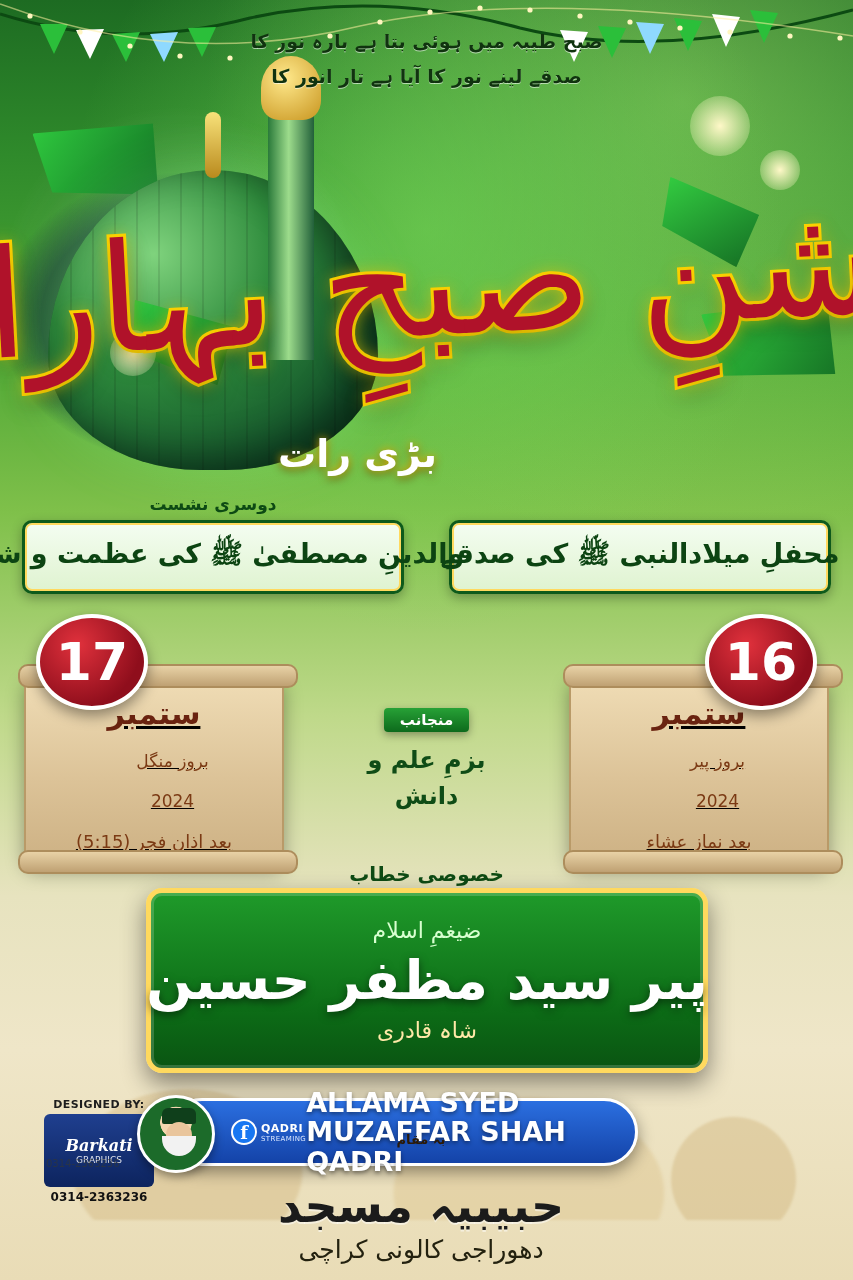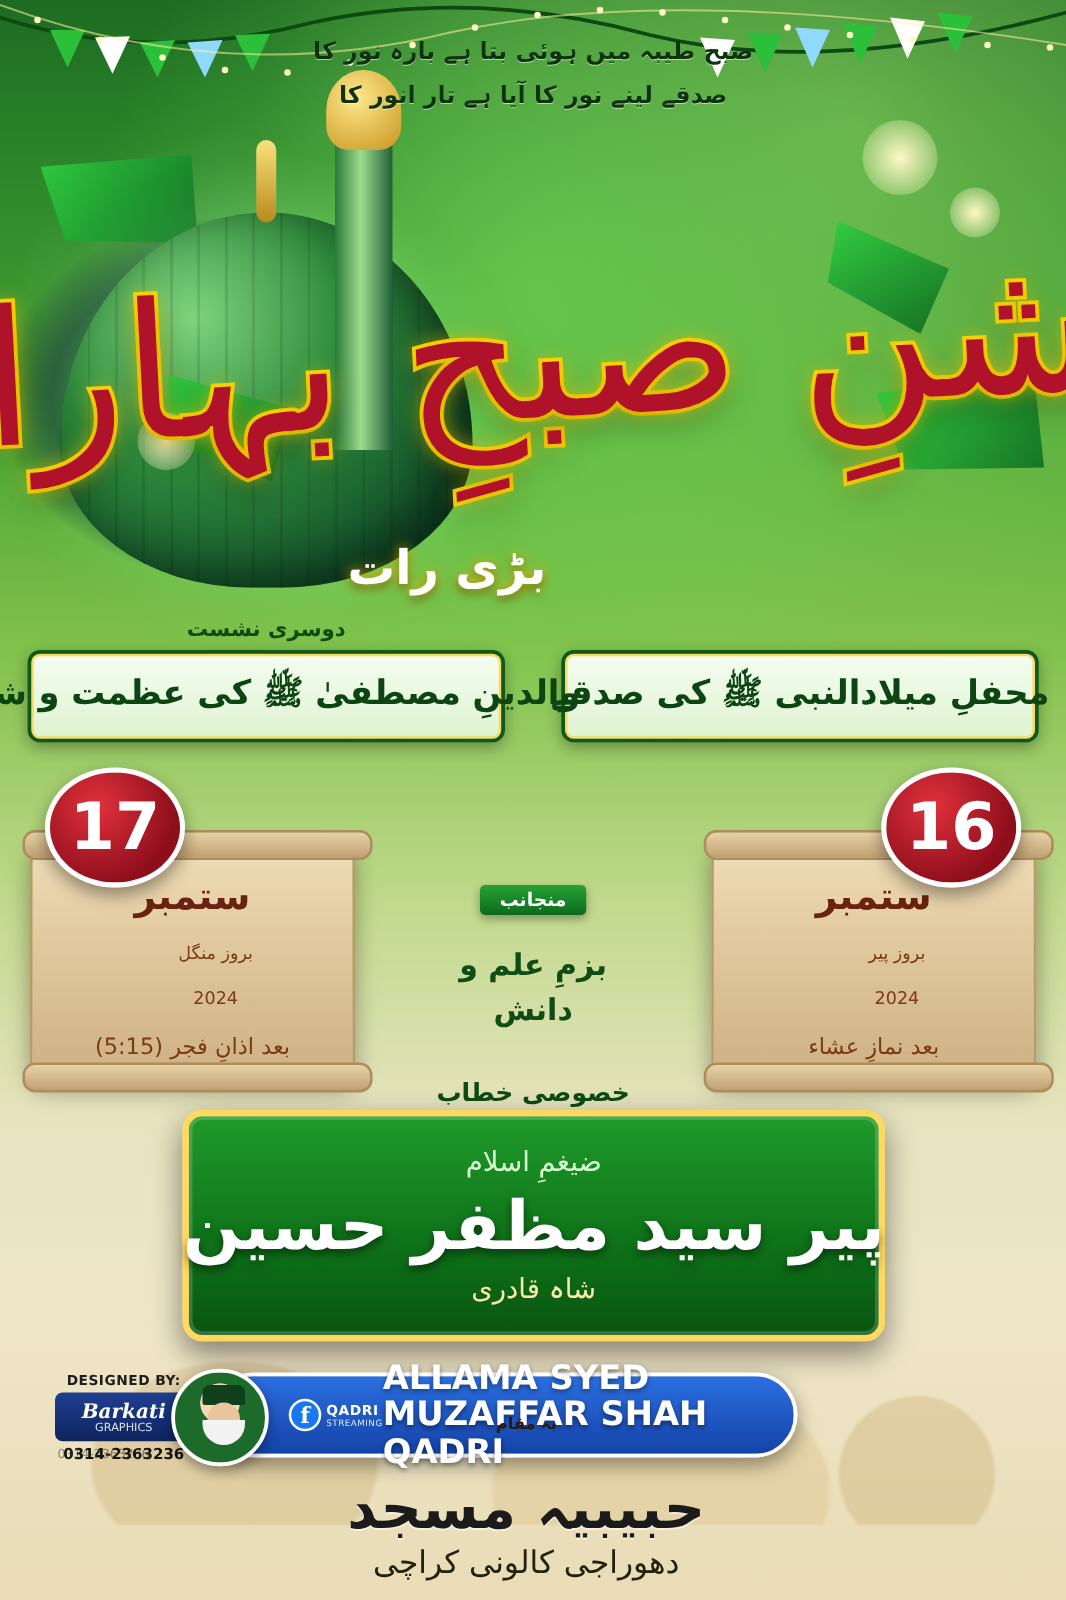--- a/index.html
+++ b/index.html
@@ -148,45 +148,45 @@
     content:""; position:absolute; left:-8px; width:276px; height:20px;
     background:linear-gradient(180deg,#e8d2a6,#c2a madrid); background:linear-gradient(180deg,#e8d2a6,#bfa173);
     border-radius:10px; border:2px solid #ad8d5c;
   }
   .scroll:before { top:-12px; }
   .scroll:after  { bottom:-12px; }
   .scroll.right { right:24px; }
   .scroll.left  { left:24px; }
   .scroll-body {
     position:absolute; inset:24px 14px 14px;
-    display:flex; flex-direction:column; align-items:center; justify-content:center; gap:20px;
+    display:flex; flex-direction:column; align-items:center; justify-content:center; gap:20px;text-decoration:underline;
   }
   .scroll-month { font-size:30px; font-weight:700; color:#6a2310; }
-  .scroll-day   { font-size:14px; color:#7b3a14;margin-left:37px; }
+  .scroll-day   { font-size:17px; color:#7b3a14;margin-left:37px; }
   .scroll-time  { font-size:18px; color:#7b3a14; }
   .date-badge {
     position:absolute; top:-18px; width:112px; height:96px; border-radius:50%;
     background:radial-gradient(circle at 36% 30%, #e0313c, #8f0e1c 70%);
     border:4px solid #fff; box-shadow:0 6px 14px rgba(0,0,0,.4);
     color:#fff; font-size:52px; font-weight:700;
     display:flex; align-items:center; justify-content:center;
   }
   .date-badge.right { right:36px; }
   .date-badge.left  { left:36px;text-align:right; }
 
   .center-ribbon {
     position:absolute; left:50%; transform:translateX(-50%); top:76px;
     width:160px; text-align:center;
   }
   .ribbon-tag {
     display:inline-block; padding:3px 16px; border-radius:4px;
     background:linear-gradient(180deg,#27a136,#0d6a1c);
     color:#fff; font-size:15px; font-weight:700; box-shadow:0 3px 8px rgba(0,0,0,.35);
   }
-  .ribbon-text { margin-top:22px; font-size:24px; color:#0f4c16; font-weight:700; line-height:1.5; }
+  .ribbon-text { margin-top:10px; font-size:24px; color:#0f4c16; font-weight:700; line-height:1.5; }
 
   
   .speaker-panel {
     position:absolute; top:888px; left:146px; width:562px; height:185px;
     border-radius:16px;
     background:linear-gradient(180deg,#1f9a2a,#0c6a16 70%,#0a5512);
     border:5px solid #ffd95e;
     box-shadow:0 10px 24px rgba(0,0,0,.45), inset 0 0 0 3px rgba(255,255,255,.18);
     display:flex; flex-direction:column; align-items:center; justify-content:center; gap:6px;
   }
@@ -199,21 +199,21 @@
   .speaker-suffix{ font-size:22px; color:#ffe9a8; }
 
   
   .designer {
     position:absolute; left:44px; top:1098px; width:110px;
     text-align:center;
   }
   .designed-by { font-size:11px; font-weight:700; color:#1d1d1d; letter-spacing:.4px; }
   .designer-card {
     margin-top:3px; background:linear-gradient(180deg,#1f3f8f,#0d245e);
-    border-radius:6px; padding:5px 4px; color:#fff;text-align:center;
+    border-radius:6px; padding:22px 4px; color:#fff;text-align:center;
   }
   .designer-name { font-size:16px; font-style:italic; font-weight:700; font-family:"DejaVu Serif", serif; }
   .designer-sub { font-size:9px; opacity:.85; }
   .designer-phone { margin-top:3px; font-size:12px; font-weight:700; color:#111; }
 
   
   .live-bar {
     position:absolute; left:168px; top:1098px; width:470px; height:68px;
     border-radius:34px;
     background:linear-gradient(180deg,#2b6fe0,#1443a8);

